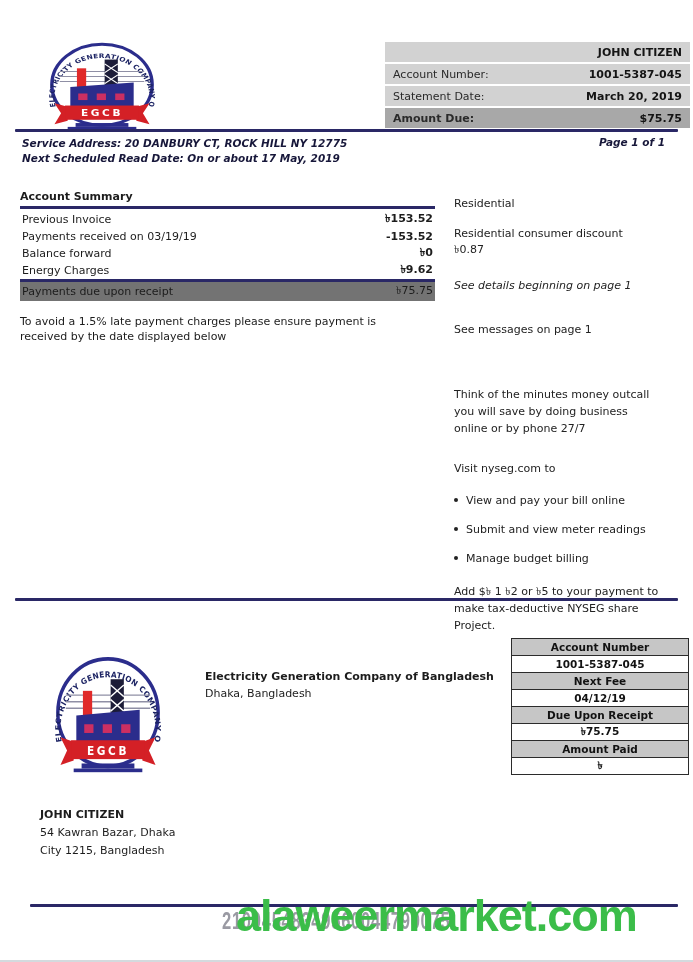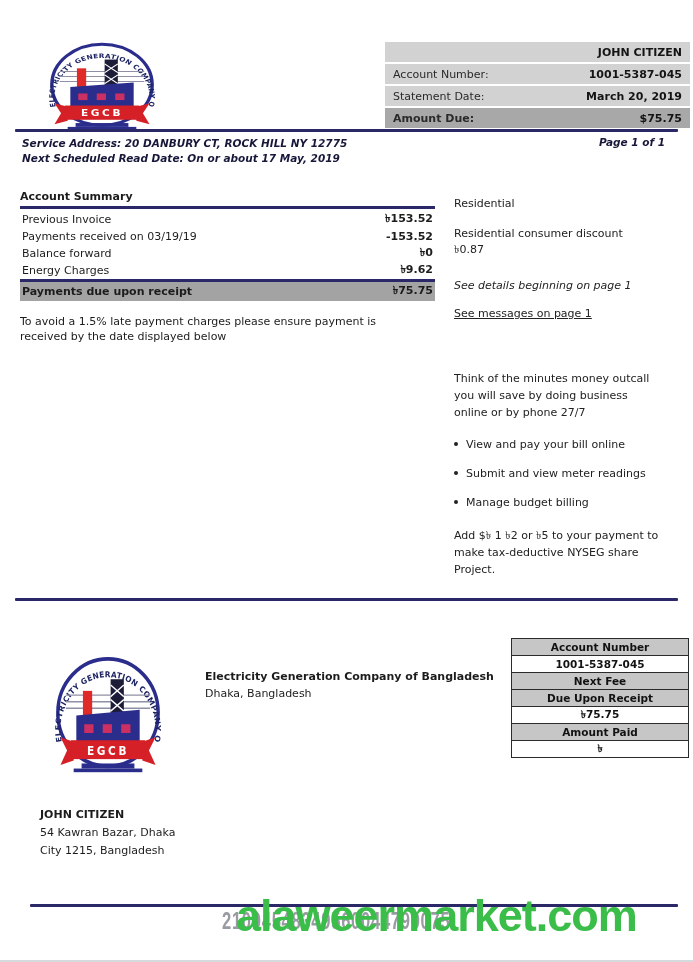--- a/index.html
+++ b/index.html
@@ -26,22 +26,22 @@
 
   
   .svc{font-style:italic; font-weight:700; font-size:10.5px; line-height:15px; color:#17173a;}
   .page-ind{font-style:italic; font-weight:700; font-size:10.5px; color:#17173a;}
 
   
   .as-title{font-weight:700; font-size:11px;}
   .as-row{display:flex; justify-content:space-between; font-size:11px;
           height:17px; align-items:center; padding:0 2px;}
   .as-total{display:flex; justify-content:space-between; align-items:center;
-            background:#a3a3a3; border-top:3px solid #2a2866;
-            height:19px; font-size:11px; font-weight:700; padding:0 2px;}
+            background:#737373; border-top:3px solid #2a2866;
+            height:19px; font-size:11px; font-weight:400; padding:0 2px;}
   .notice{font-size:11px; line-height:15px; color:#1c1c1c;}
 
   
   .rc{font-size:11px; line-height:16px; color:#222;}
   .bullet{display:flex; gap:8px; font-size:11px; margin-bottom:13px; align-items:baseline;}
   .bullet .dot{width:4px; height:4px; background:#222; border-radius:50%;
                flex:0 0 auto; position:relative; top:-2px;}
 
   
   .company{font-size:11px; line-height:17px;}
@@ -151,23 +151,24 @@
       </div>
     </div>
     <div class="notice" style="margin-top:13px; width:400px;">To avoid a 1.5% late payment charges please ensure payment is received by the date displayed below</div>
   </div>
 
   <div class="abs rc" style="left:454px; top:196px; width:208px;">
     <div>Residential</div>
     <div style="margin-top:14px;">Residential consumer discount</div>
     <div>৳0.87</div>
     <div style="margin-top:20px;font-style:italic;">See details beginning on page 1</div>
-    <div style="margin-top:12px;text-decoration:underline;">See messages on page 1</div>
+    <div style="margin-top:28px;">See messages on page 1</div>
 
     <div style="margin-top:48px; line-height:17px;">Think of the minutes money outcall you will save by doing business online or by phone 27/7</div>
+    <div style="margin-top:24px;">Visit nyseg.com to</div>
 
     <div style="margin-top:16px;">
       <div class="bullet">
         <span class="dot"></span>
         <span>View and pay your bill online</span>
       </div>
       <div class="bullet">
         <span class="dot"></span>
         <span>Submit and view meter readings</span>
       </div>
@@ -213,20 +214,21 @@
 
   <div class="abs company" style="left:205px; top:668px; width:290px;">
     <div class="nm">Electricity Generation Company of Bangladesh</div>
     <div>Dhaka, Bangladesh</div>
   </div>
 
   <div class="abs stub">
     <div class="stub-row h">Account Number</div>
     <div class="stub-row">1001-5387-045</div>
     <div class="stub-row h">Next Fee</div>
+    <div class="stub-row">04/12/19</div>
     <div class="stub-row h">Due Upon Receipt</div>
     <div class="stub-row">৳75.75</div>
     <div class="stub-row h">Amount Paid</div>
     <div class="stub-row">৳</div>
   </div>
 
   <div class="abs cust" style="left:40px; top:806px; width:250px;">
     <div class="nm">JOHN CITIZEN</div>
     <div>54 Kawran Bazar, Dhaka</div>
     <div>City 1215, Bangladesh</div>

